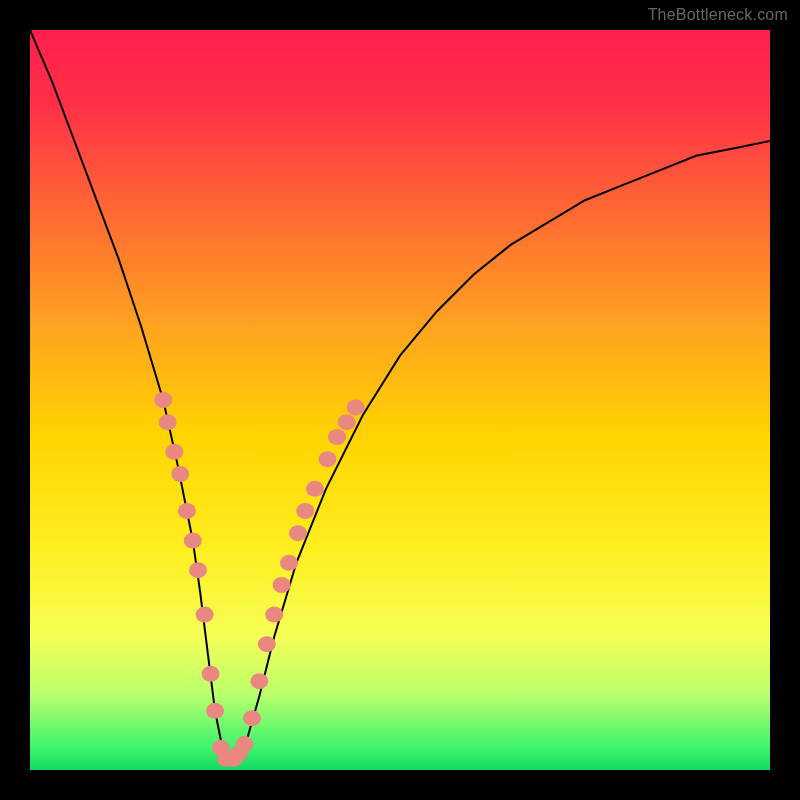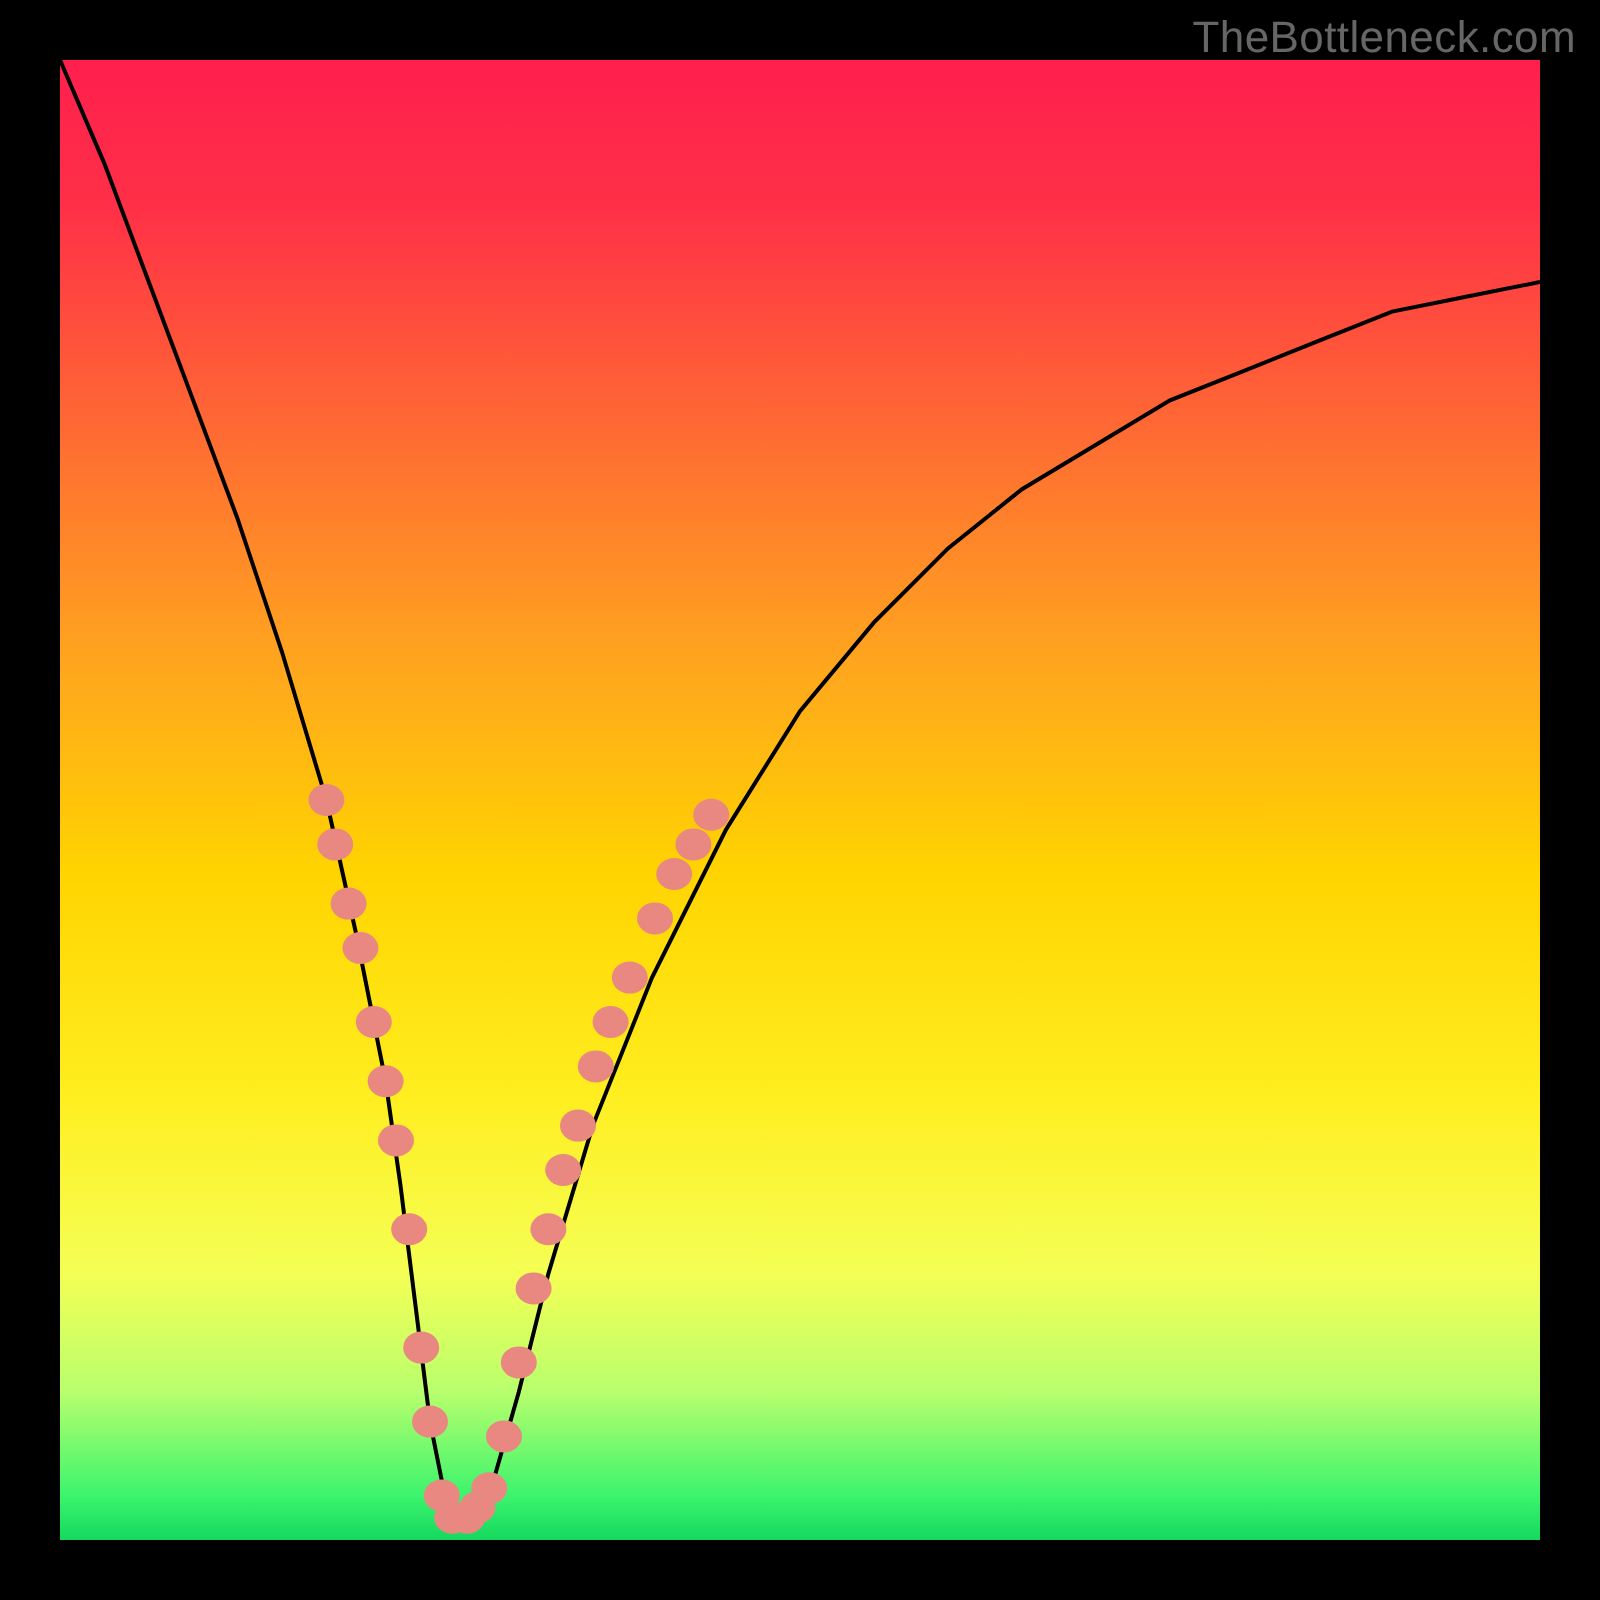--- a/index.html
+++ b/index.html
@@ -27,21 +27,21 @@
   }
   .gradient-bg {
     position: absolute;
     left: 0; top: 0; right: 0; bottom: 0;
   }
   .watermark {
     position: absolute;
     top: 6px;
     right: 12px;
     color: #666;
-    font-size: 22px;
+    font-size: 16px;
     font-weight: 500;
     letter-spacing: 0.2px;
   }
   svg.curve-layer {
     position: absolute;
     left: 0; top: 0;
     width: 740px;
     height: 740px;
   }
   .curve-path {

